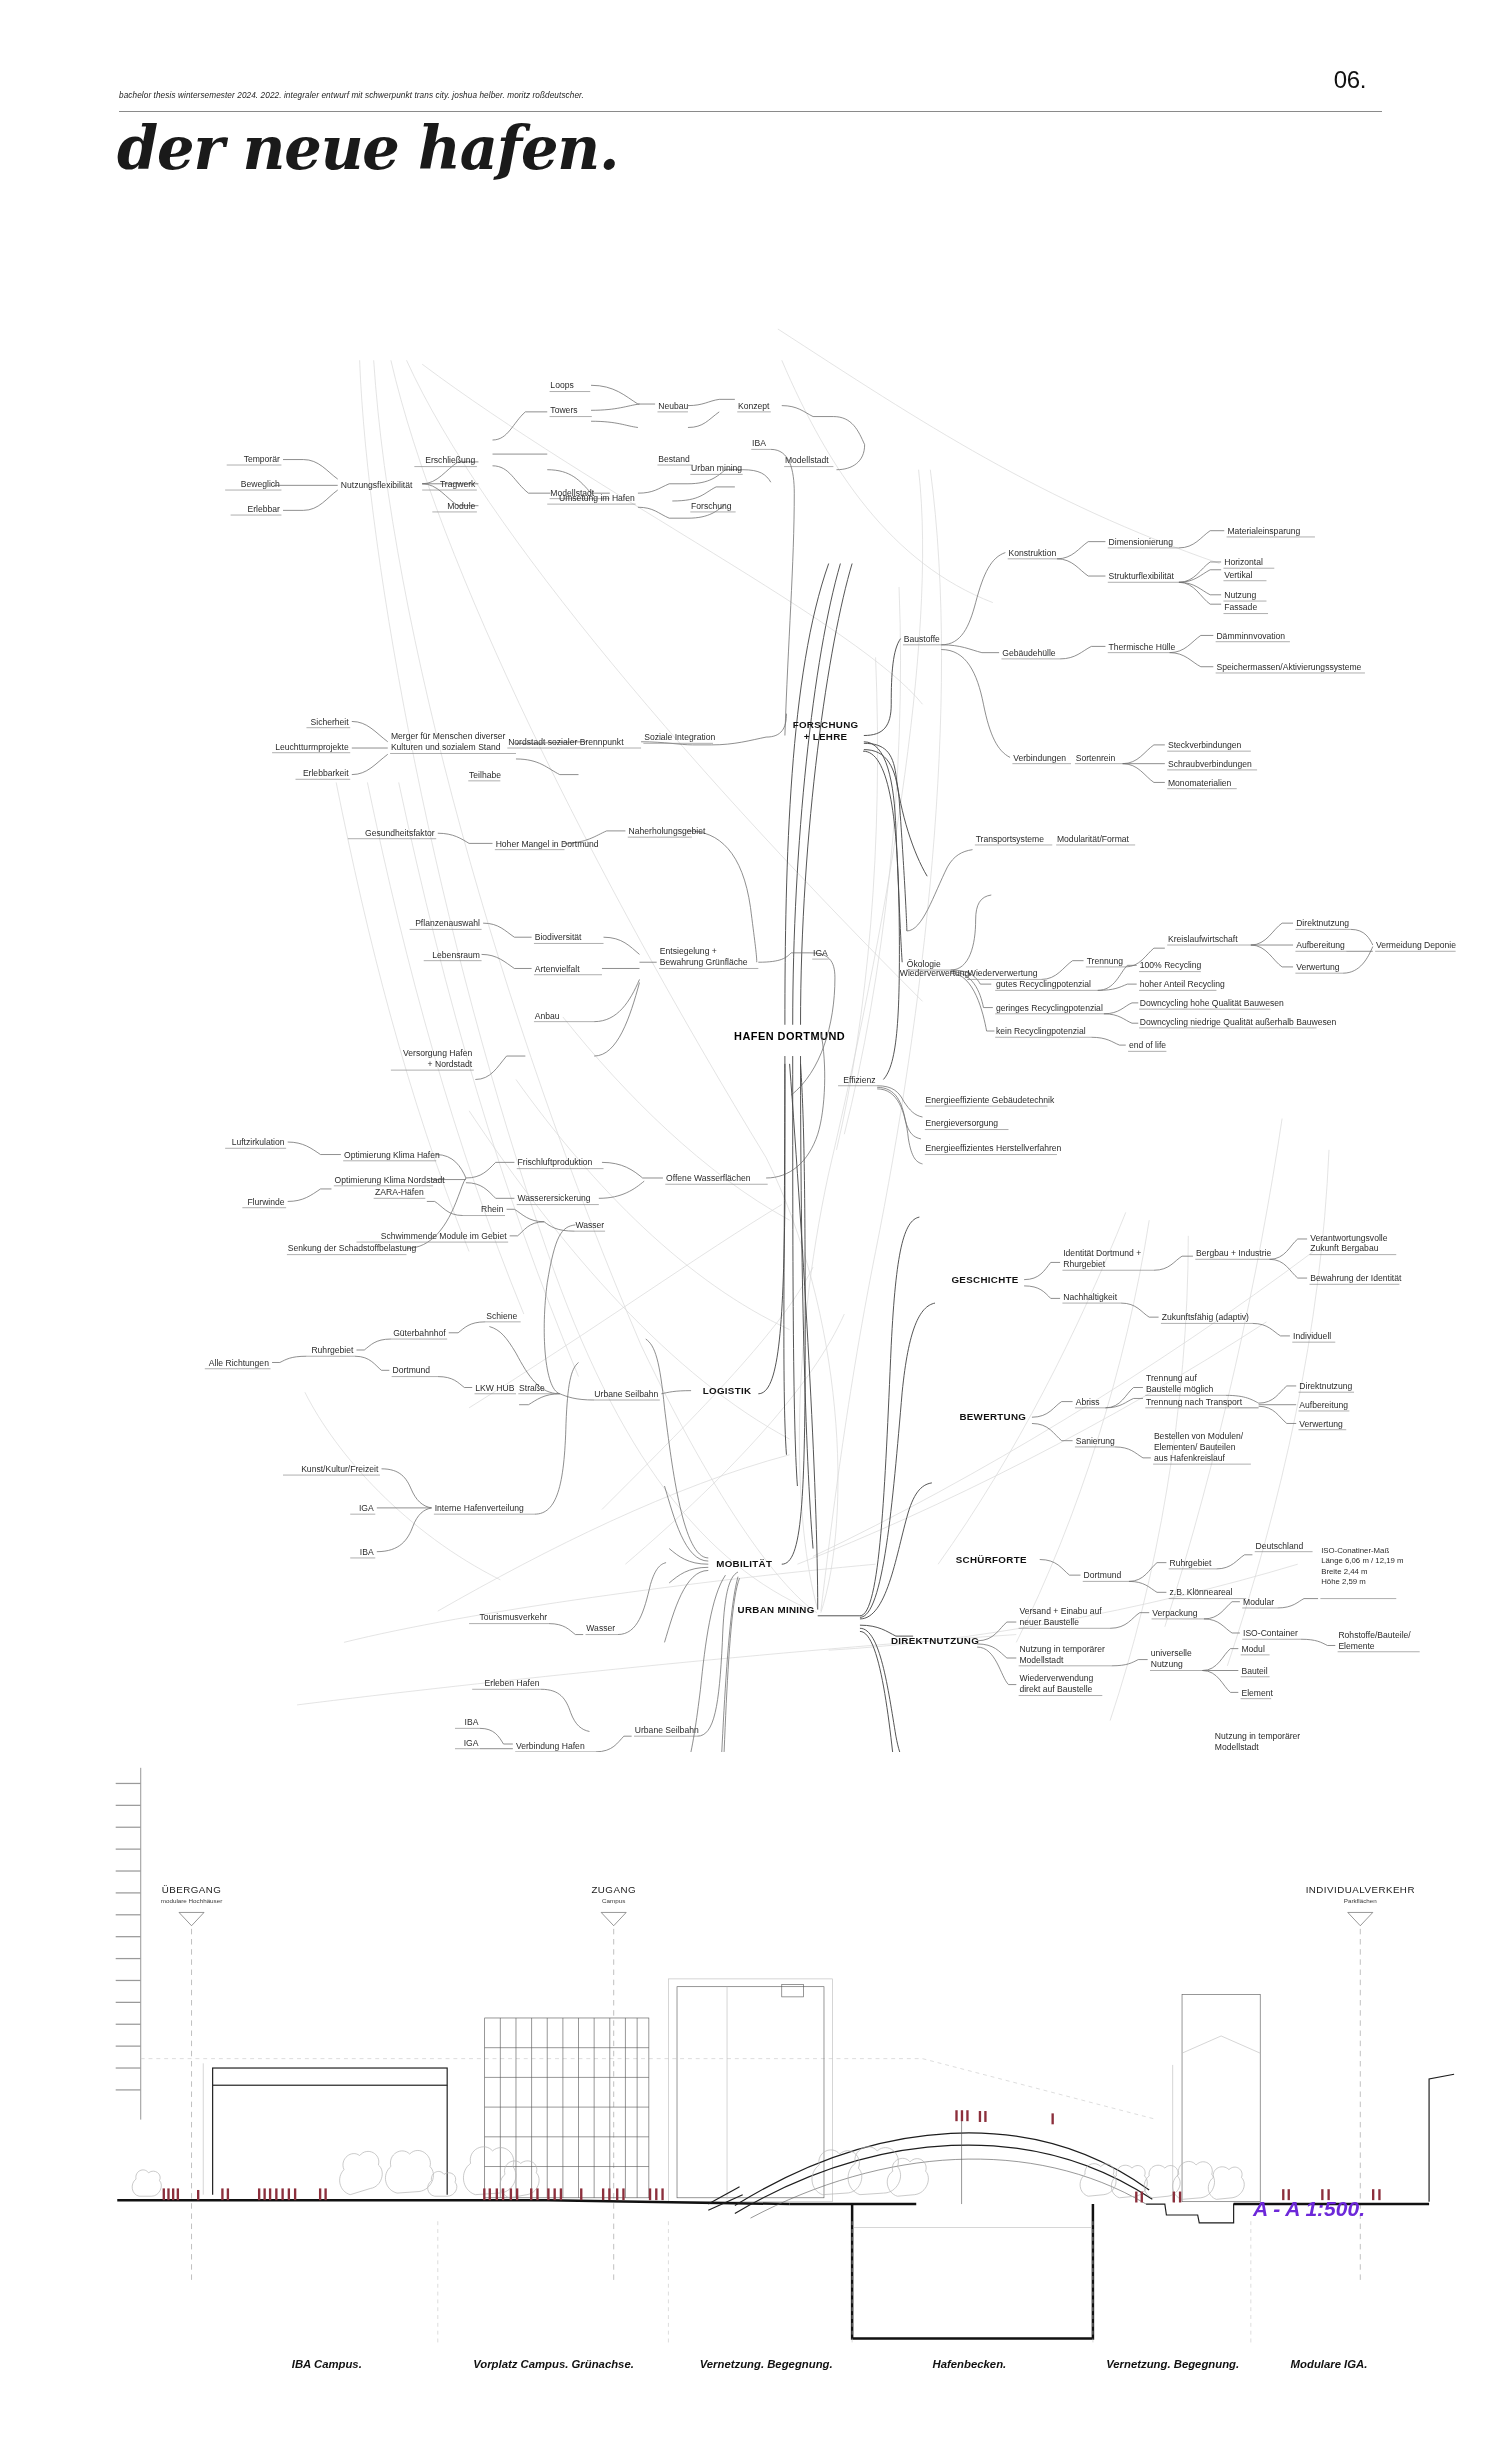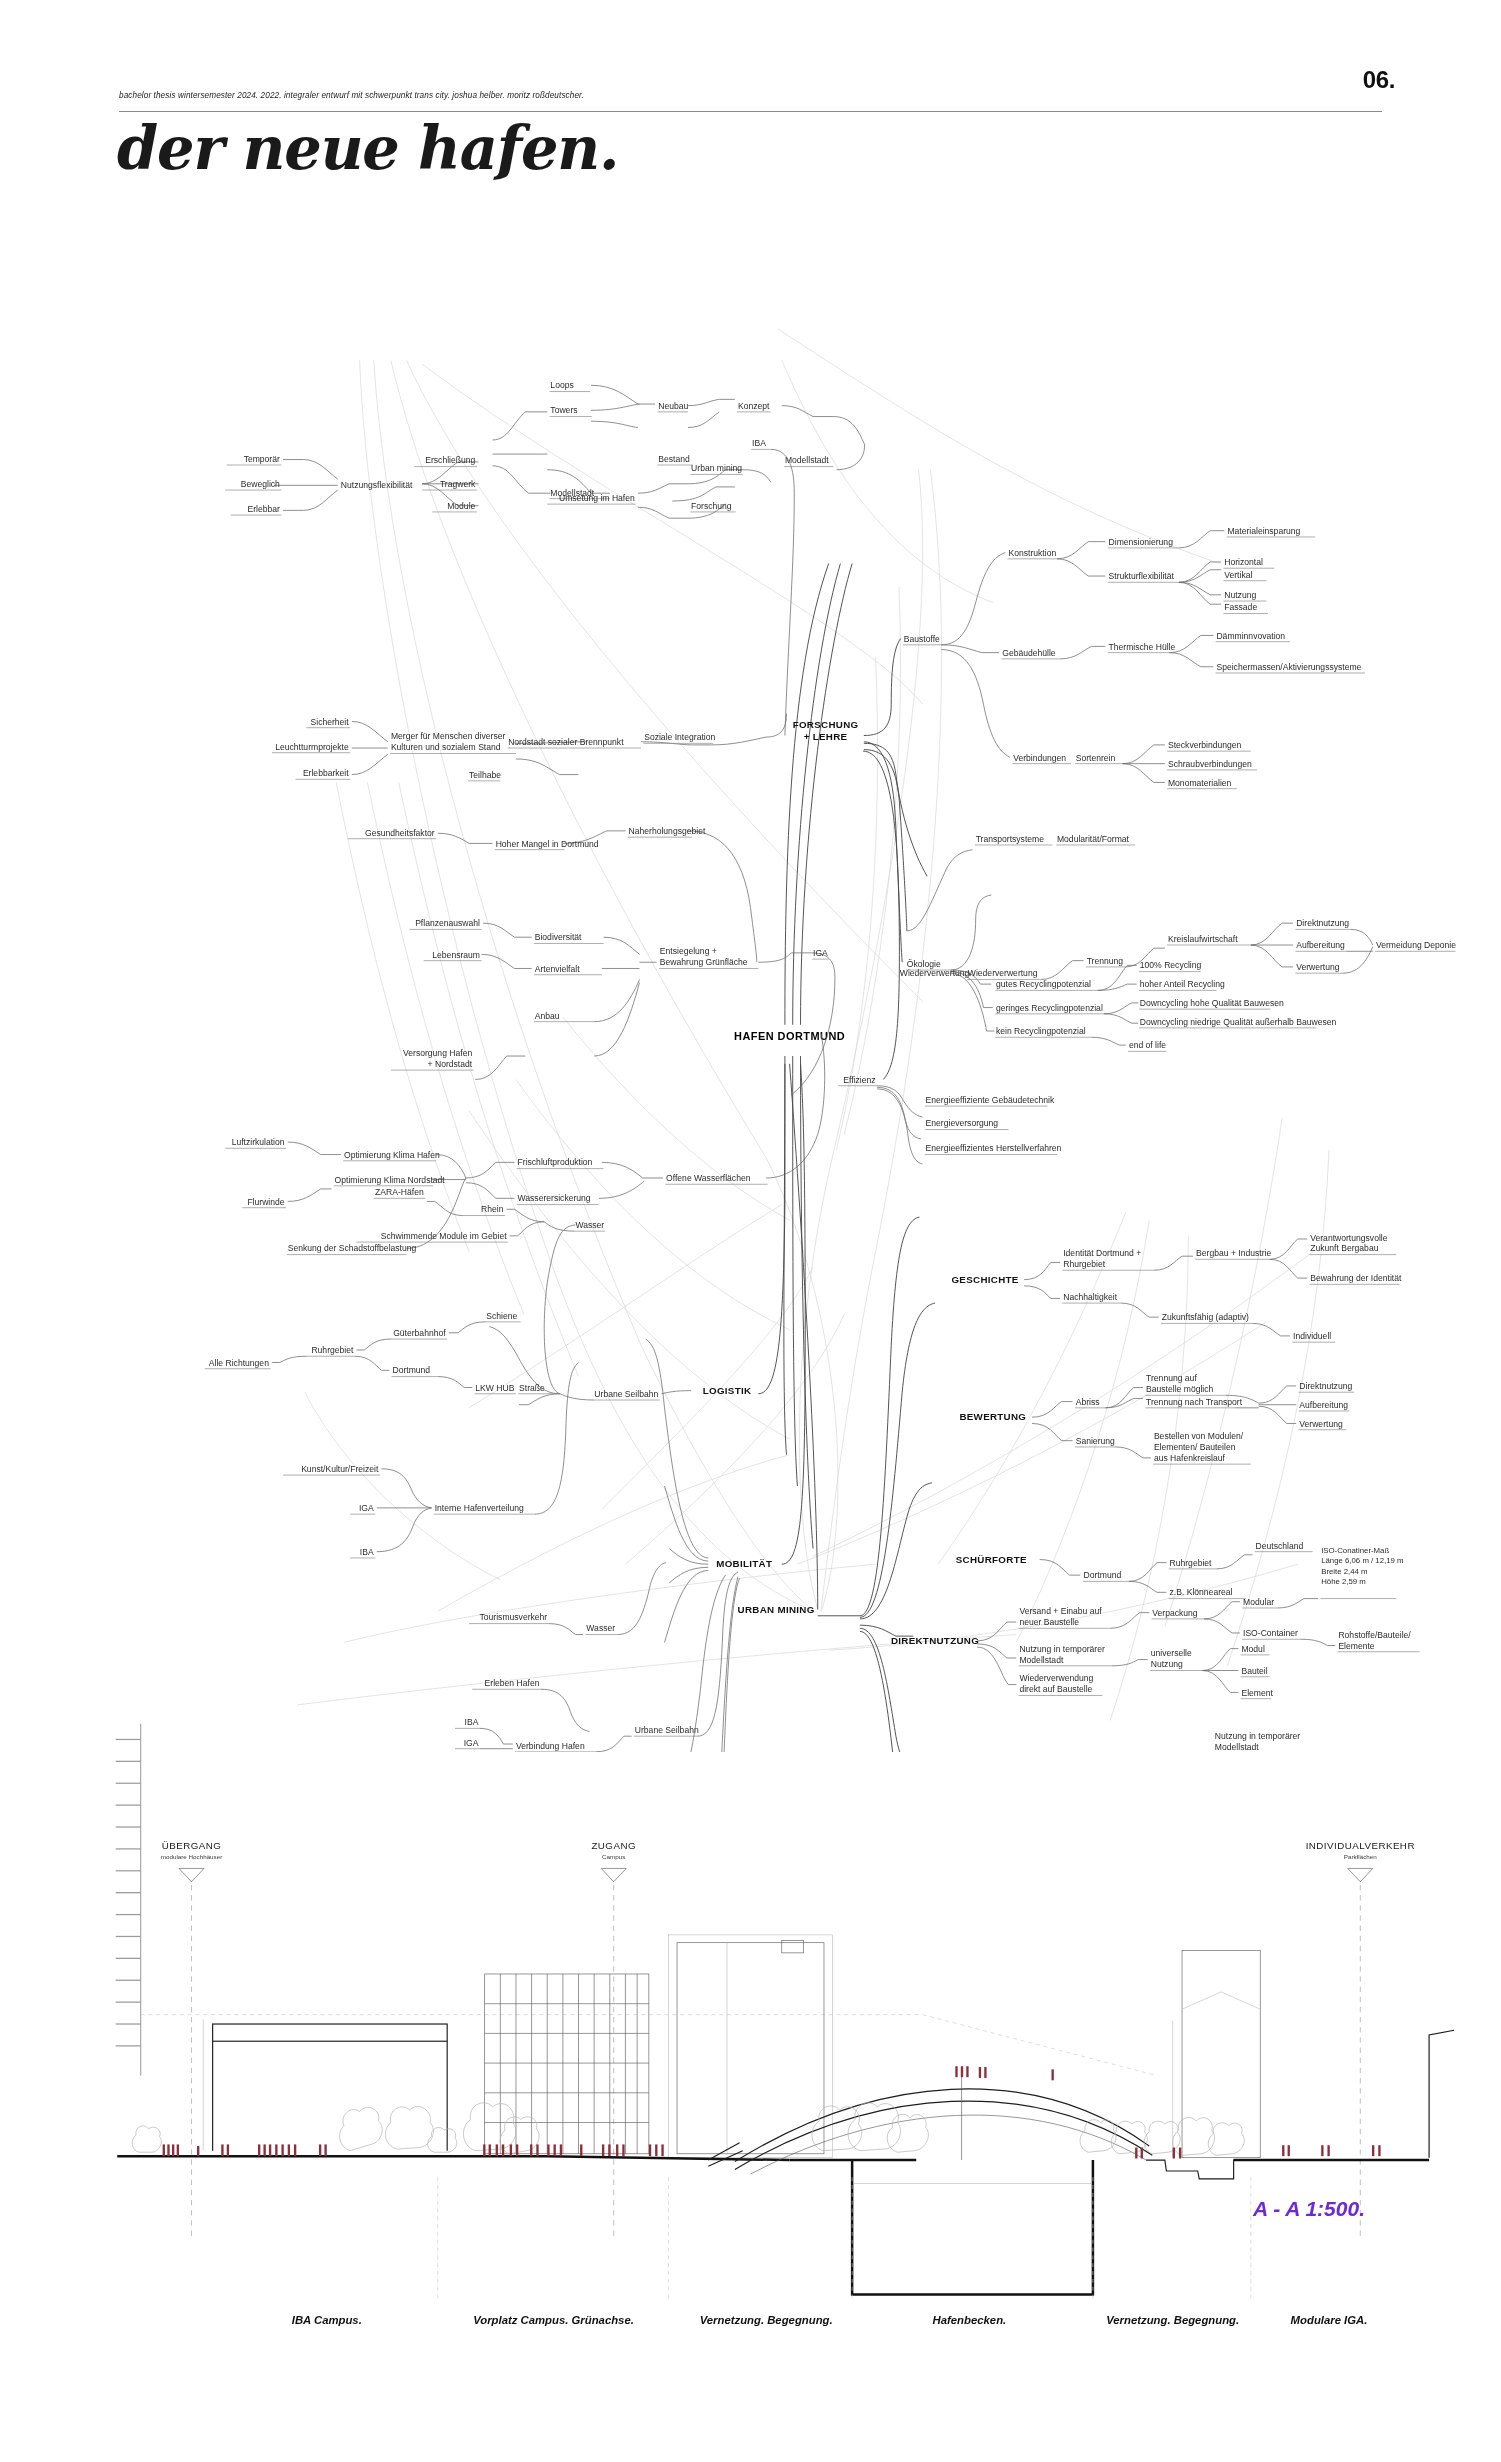--- a/index.html
+++ b/index.html
@@ -11,22 +11,22 @@
 
   
   #poster{position:absolute; inset:0; background:#fff;}
 
   .credit{
     position:absolute; left:119px; top:91px;
     font-size:8.2px; font-style:italic; letter-spacing:0.1px;
     color:#1c1c1c; white-space:nowrap;
   }
   .pagenum{
-    position:absolute; right:106px; top:66px;
-    font-size:24px; font-weight:bold; letter-spacing:-0.4px;
+    position:absolute; right:135px; top:66px;
+    font-size:24px; font-weight:normal; letter-spacing:-0.4px;
     color:#111;
   }
   .rule-top{
     position:absolute; left:119px; right:119px; top:111px;
     height:0.8px; background:#8a8a8a;
   }
   .maintitle{
     position:absolute; left:117px; top:119px;
     font-family:"DejaVu Serif", serif;
     font-weight:bold; font-size:59px; letter-spacing:-1.2px;
@@ -41,21 +41,21 @@
   .nd-sm{ font-size:10px; }
   .nd-cap{ font-size:12.5px; font-weight:bold; letter-spacing:.4px; fill:#111; }
   .nd-core{ font-size:14px; font-weight:bold; letter-spacing:.6px; fill:#000; }
 
   .lk{ fill:none; stroke:#6f6f6f; stroke-width:1; }
   .lk-faint{ fill:none; stroke:#d8d8d8; stroke-width:.9; }
   .lk-dark{ fill:none; stroke:#4a4a4a; stroke-width:1.2; }
   .ul{ stroke:#8d8d8d; stroke-width:.9; }
 
   
-  #section{position:absolute; left:0; top:1708px; width:1501px; height:711px;}
+  #section{position:absolute; left:0; top:1752px; width:1501px; height:711px;}
   #section svg{display:block;}
 
   .sx-heavy{ fill:none; stroke:#111; stroke-width:3.2; }
   .sx-mid{ fill:none; stroke:#1d1d1d; stroke-width:1.5; }
   .sx-thin{ fill:none; stroke:#5a5a5a; stroke-width:.8; }
   .sx-ghost{ fill:none; stroke:#bdbdbd; stroke-width:.8; }
   .sx-dash{ fill:none; stroke:#9a9a9a; stroke-width:.8; stroke-dasharray:7 6; }
   .sx-dash-f{ fill:none; stroke:#c8c8c8; stroke-width:.8; stroke-dasharray:5 5; }
   .sx-tick{ stroke:#9a9a9a; stroke-width:1.6; }
   .person{ fill:#8c2f3c; }

